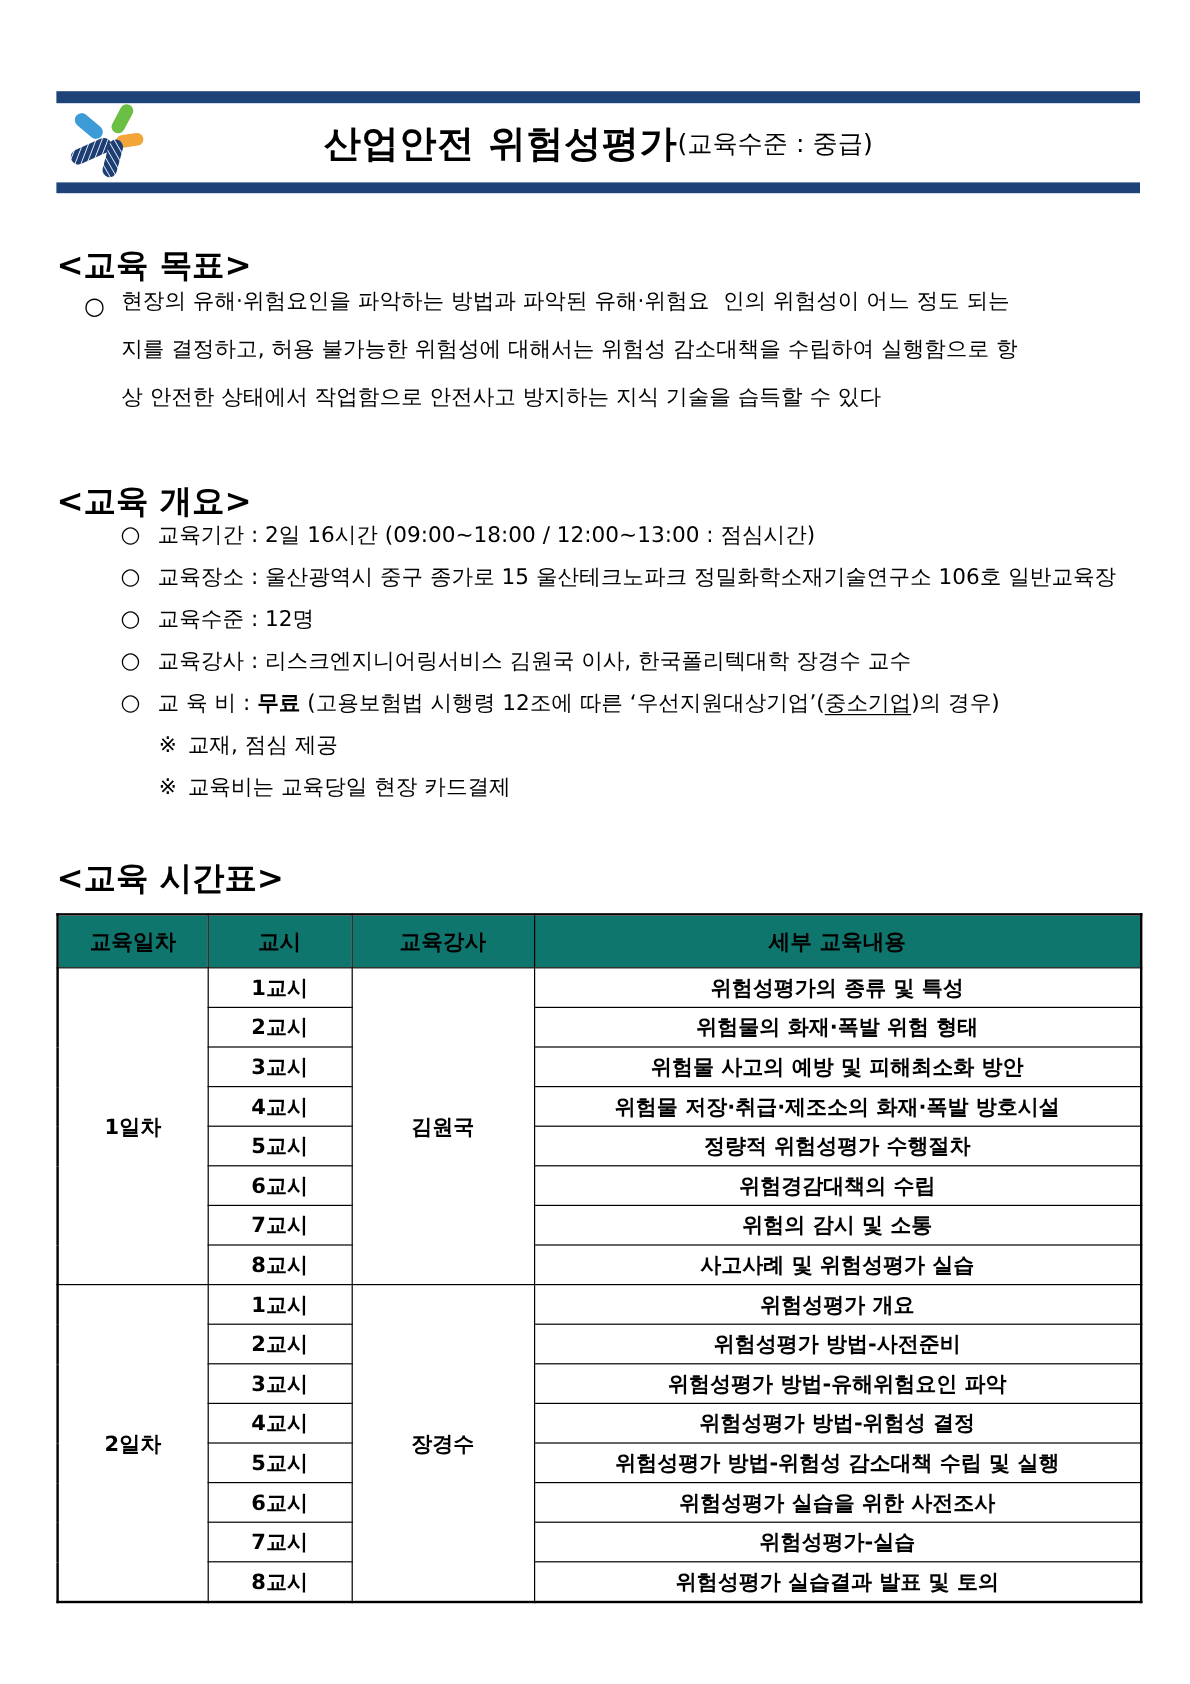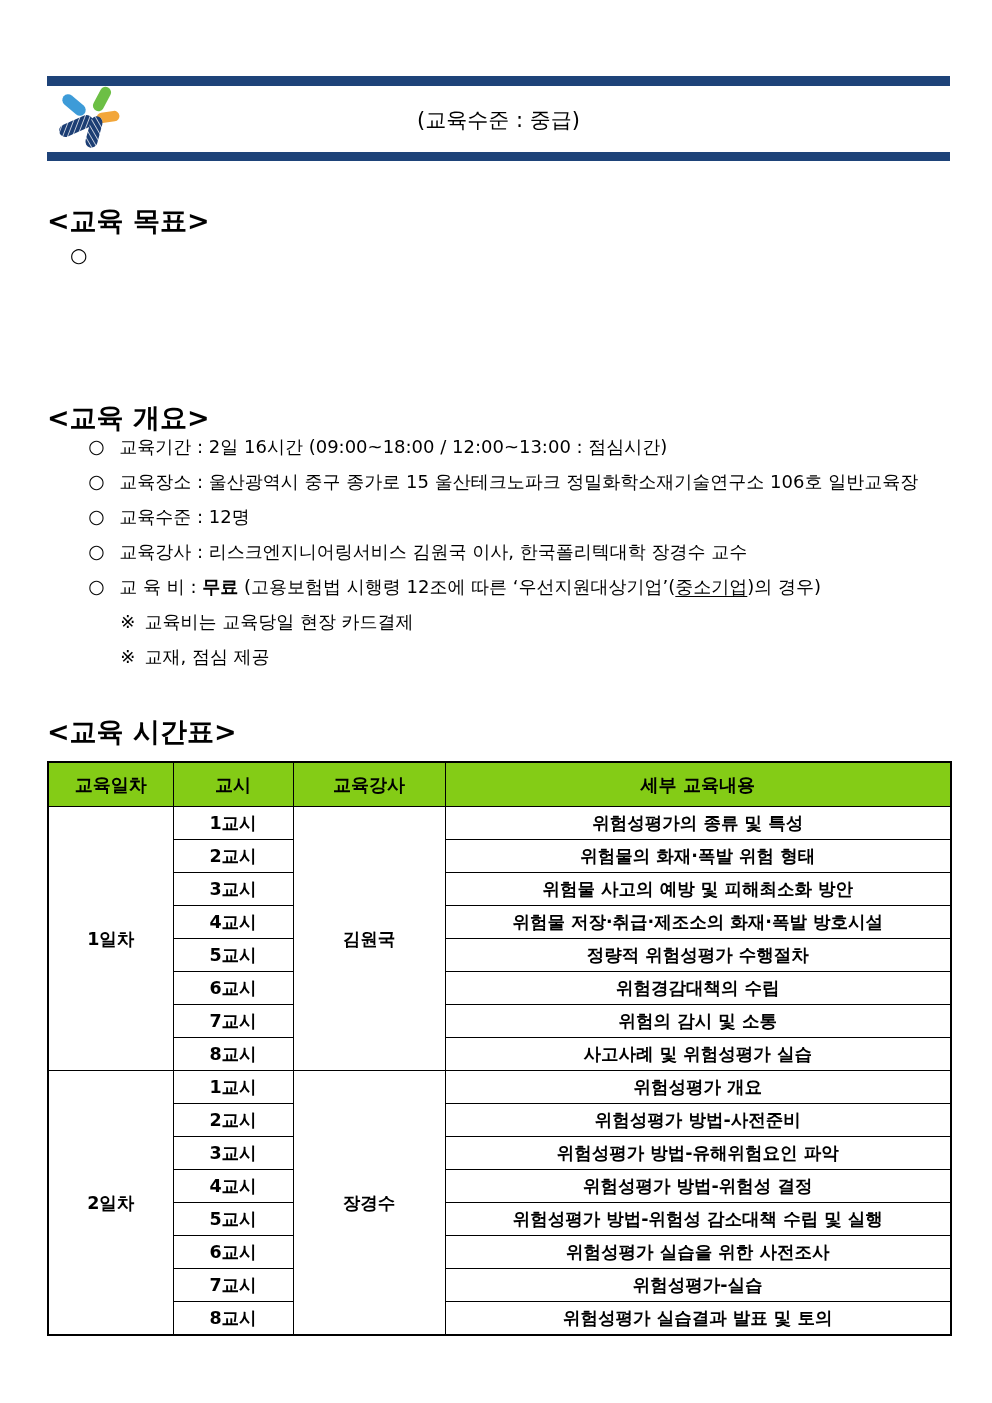--- a/index.html
+++ b/index.html
@@ -24,39 +24,39 @@
     position:absolute; left:47px; font-size:27px; font-weight:800; white-space:nowrap;
   }
   .sh-goal { top:203px; }
   .sh-overview { top:366px;margin-top:34px; }
   .sh-schedule { top:714px; }
   
   .goal-bullet { position:absolute; left:70px; top:243px; font-size:20px; }
   .goal-lines { position:absolute; left:101px; top:232px; width:860px; font-size:18px; }
   .goal-line { height:40px; line-height:40px; white-space:pre; }
   
-  .overview-list { position:absolute; left:54px; top:394px; width:900px; font-size:18px; }
+  .overview-list { position:absolute; left:66px; top:394px; width:900px; font-size:18px; }
   .ov-row { height:35px; line-height:35px; white-space:pre; }
   .ov-bullet { display:inline-block; width:31px; font-size:19px; }
   .fee-bold { font-weight:800; }
   .fee-underline { text-decoration:underline; text-underline-offset:3px; }
   .fee-cont { padding-left:141px; }
   .note-row { padding-left:32px; }
   .note-marker { display:inline-block; margin-right:9px; }
   
   .schedule-table {
     position:absolute; left:47px; top:761px; width:903px;
     border-collapse:collapse; table-layout:fixed;
     border:2px solid #000;
   }
   .schedule-table th, .schedule-table td {
     border:1px solid #000; text-align:center; vertical-align:middle;
     padding:0; font-weight:700; white-space:nowrap; overflow:hidden;
   }
-  .schedule-table thead th { height:43px; background:#84cc16; font-size:18px; }
+  .schedule-table thead th { height:43px; background:#0f766e; font-size:18px; }
   .schedule-table tbody td { height:32px; font-size:17.5px; }
   .day-cell, .instructor-cell { font-size:18px; }
 </style>
 </head>
 <body>
 
 <div class="page">
 
   <div class="hbar top"></div>
 
@@ -70,50 +70,56 @@
       </defs>
       <rect x="-13.5" y="-5.75" width="27" height="11.5" rx="5.75" fill="#3d9bd8" transform="translate(18,19) rotate(40)"></rect>
       <rect x="-13" y="-5.5" width="26" height="11" rx="5.5" fill="#6cbf45" transform="translate(46,13) rotate(118)"></rect>
       <rect x="-11.5" y="-5.25" width="23" height="10.5" rx="5.25" fill="#f2a63a" transform="translate(52,31) rotate(-8)"></rect>
       <rect x="-18" y="-6.25" width="36" height="12.5" rx="6.25" fill="url(#hatch)" transform="translate(20,40) rotate(-24)"></rect>
       <rect x="-16" y="-6" width="32" height="12" rx="6" fill="url(#hatch)" transform="translate(38,46) rotate(105)"></rect>
     </svg>
   </div>
 
   <div class="title-row">
+    <span class="doc-title">산업안전 위험성평가</span>
     <span class="doc-subtitle">(교육수준 : 중급)</span>
   </div>
 
   <div class="hbar bottom"></div>
 
   <div class="section-heading sh-goal">&lt;교육 목표&gt;</div>
   <div class="goal-bullet">○</div>
+  <div class="goal-lines">
+    <div class="goal-line">현장의 유해·위험요인을 파악하는 방법과 파악된 유해·위험요  인의 위험성이 어느 정도 되는</div>
+    <div class="goal-line">지를 결정하고, 허용 불가능한 위험성에 대해서는 위험성 감소대책을 수립하여 실행함으로 항</div>
+    <div class="goal-line">상 안전한 상태에서 작업함으로 안전사고 방지하는 지식 기술을 습득할 수 있다</div>
+  </div>
 
   <div class="section-heading sh-overview">&lt;교육 개요&gt;</div>
   <div class="overview-list">
     <div class="ov-row">
       <span class="ov-bullet">○</span><span>교육기간 : 2일 16시간 (09:00~18:00 / 12:00~13:00 : 점심시간)</span>
     </div>
     <div class="ov-row">
       <span class="ov-bullet">○</span><span>교육장소 : 울산광역시 중구 종가로 15 울산테크노파크 정밀화학소재기술연구소 106호 일반교육장</span>
     </div>
     <div class="ov-row">
       <span class="ov-bullet">○</span><span>교육수준 : 12명</span>
     </div>
     <div class="ov-row">
       <span class="ov-bullet">○</span><span>교육강사 : 리스크엔지니어링서비스 김원국 이사, 한국폴리텍대학 장경수 교수</span>
     </div>
     <div class="ov-row">
       <span class="ov-bullet">○</span><span>교 육 비 : </span><span class="fee-bold">무료</span><span> (고용보험법 시행령 12조에 따른 ‘우선지원대상기업’(</span><span class="fee-underline">중소기업</span><span>)의 경우)</span>
     </div>
     <div class="ov-row note-row">
+      <span class="note-marker">※</span><span>교재, 점심 제공</span>
+    </div>
+    <div class="ov-row note-row">
       <span class="note-marker">※</span><span>교육비는 교육당일 현장 카드결제</span>
-    </div>
-    <div class="ov-row note-row">
-      <span class="note-marker">※</span><span>교재, 점심 제공</span>
     </div>
   </div>
 
   <div class="section-heading sh-schedule">&lt;교육 시간표&gt;</div>
 
   <table class="schedule-table">
     <colgroup>
       <col style="width:125px">
         <col style="width:120px">
         <col style="width:152px">

